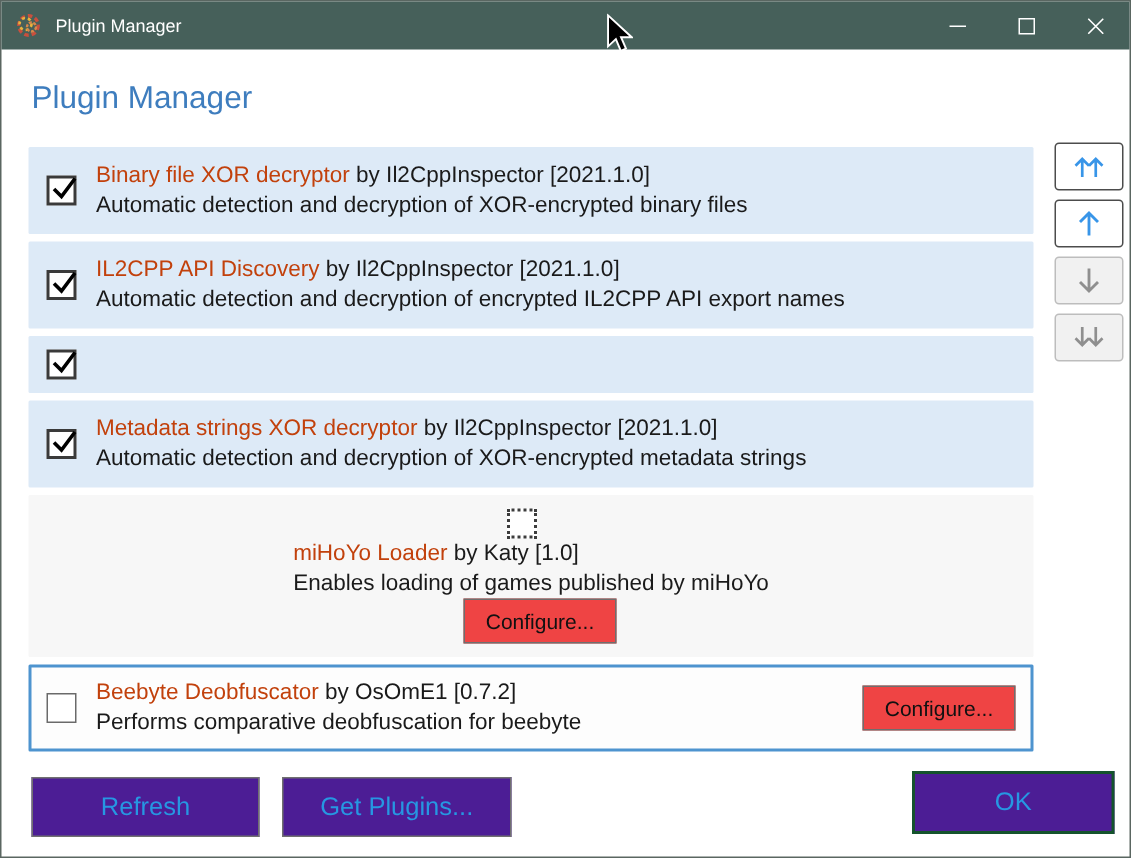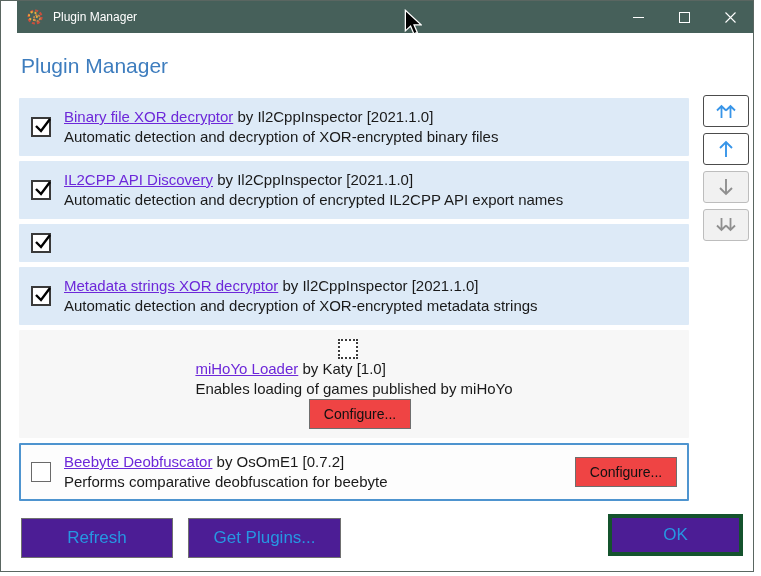--- a/index.html
+++ b/index.html
@@ -2,21 +2,21 @@
 <html><head>
 <meta charset="utf-8">
 <style>
   html,body { margin:0; padding:0; }
   body {
     width:761px; height:576px; position:relative; background:#ffffff;
     font-family:"Liberation Sans", sans-serif; overflow:hidden;
   }
   .window {
     position:absolute; left:0; top:0; width:754px; height:572px;
-    border:1px solid #5a6661; background:#ffffff; box-sizing:border-box;padding-left:16px;
+    border:1px solid #5a6661; background:#ffffff; box-sizing:border-box;
   }
   
   .titlebar {
     height:32px; background:#46605a; display:flex; align-items:center;
   }
   .app-icon { width:20px; height:20px; margin-left:8px; flex:none; }
   .title-text { color:#ffffff; font-size:12px; margin-left:8px; }
   .controls { margin-left:auto; display:flex; height:100%; }
   .ctrl-btn { width:46px; height:100%; display:flex; align-items:center; justify-content:center; }
   .min-glyph { width:11px; height:1px; background:#ffffff; }
@@ -36,21 +36,21 @@
   .row.selected { background:#fdfdfd; border:2px solid #4e94cf; padding:7px 10px; }
   .checkbox {
     box-sizing:border-box; width:20px; height:20px; background:#ffffff;
     border:2px solid #3a3a3a; margin-right:13px; flex:none; position:relative;
   }
   .checkbox.dotted { border:2px dotted #3c3c3c; }
   .checkbox.unchecked { border:1px solid #6a6a6a; }
   .checkbox .check { display:none; position:absolute; left:-1px; top:-4px; }
   .checkbox.checked .check { display:block; }
   .row-text { flex:1; font-size:15px; color:#1a1a1a; line-height:20px; min-width:0; }
-  .plugin-name { color:#6d28d9;text-decoration:underline; }
+  .plugin-name { color:#c2410c; }
   .byline { color:#1a1a1a; }
   .configure-btn {
     flex:none; margin-left:12px; width:102px; height:30px;
     background:#ef4444; border:1px solid #6e6e6e; color:#111111;
     font-size:14px; font-family:"Liberation Sans", sans-serif;
   }
   
   .order-col { position:absolute; left:702px; top:94px; display:flex; flex-direction:column; gap:6px; }
   .order-btn {
     width:46px; height:32px; box-sizing:border-box; background:#ffffff;
@@ -59,21 +59,21 @@
   }
   .order-btn.disabled { background:#f1f1f1; border-color:#bdbdbd; }
   
   .footer-btn {
     position:absolute; background:#4c1d95; border:1px solid #707070;
     color:#2697e2; font-size:17px; font-family:"Liberation Sans", sans-serif;
     box-sizing:border-box;
   }
   .refresh-btn { left:20px; top:517px; width:152px; height:40px; }
   .getplugins-btn { left:187px; top:517px; width:153px; height:40px; }
-  .ok-btn { left:607px; top:513px; width:135px; height:42px; border:4px solid #14532d; }
+  .ok-btn { left:607px; top:513px; width:135px; height:42px; border:2px solid #14532d; }
   
   .cursor { position:absolute; left:404px; top:9px; z-index:99; }
 </style>
 </head>
 <body>
 
 <div class="window">
 
   <div class="titlebar">
     <svg class="app-icon" viewBox="0 0 20 20">

